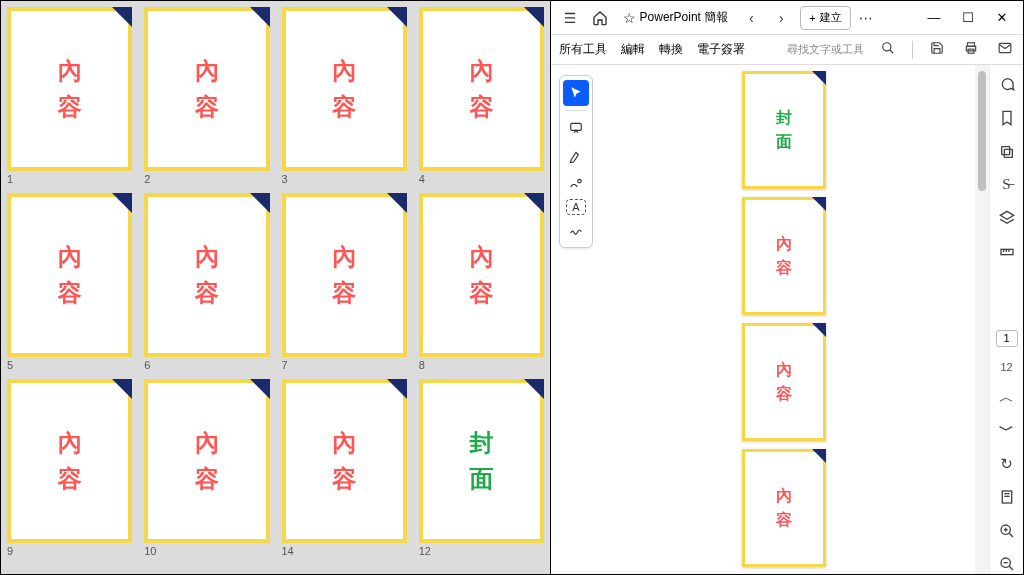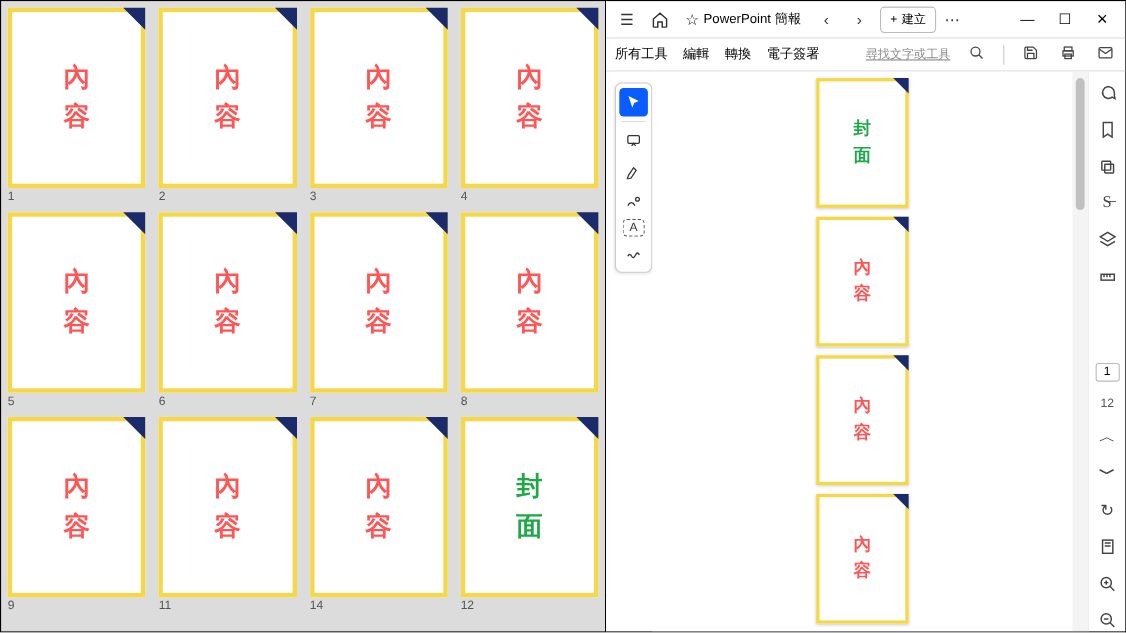--- a/index.html
+++ b/index.html
@@ -24,21 +24,21 @@
 .tb-btn { width: 30px; height: 30px; display: flex; align-items: center; justify-content: center; border: none; background: none; cursor: pointer; font-size: 14px; color: #333; }
 .tab { display: flex; align-items: center; gap: 4px; padding: 0 8px; height: 30px; font-size: 12px; border-radius: 4px; }
 .tab-star { font-size: 14px; }
 .create-btn { display: flex; align-items: center; gap: 4px; padding: 0 8px; height: 24px; font-size: 11px; border: 1px solid #bbb; border-radius: 4px; background: #fff; margin-left: 4px; }
 .spacer { flex: 1; }
 .win-btn { width: 34px; height: 30px; display: flex; align-items: center; justify-content: center; font-size: 13px; cursor: pointer; }
 
 
 .menu-bar { height: 30px; display: flex; align-items: center; padding: 0 8px; gap: 14px; font-size: 12px; border-bottom: 1px solid #ddd; }
 .menu-item { cursor: pointer; white-space: nowrap; }
-.search-hint { color: #888; font-size: 11px; text-decoration: underline; }
+.search-hint { color: #888; font-size: 11px; }
 .menu-icon { width: 20px; text-align: center; font-size: 14px; color: #444; cursor: pointer; }
 .vsep { width: 1px; height: 18px; background: #ccc; }
 
 
 .content-row { flex: 1; display: flex; overflow: hidden; }
 
 
 .tool-float { width: 34px; margin: 10px 0 0 8px; border: 1px solid #ccc; border-radius: 6px; background: #fff; display: flex; flex-direction: column; align-items: center; padding: 4px 0; gap: 2px; height: fit-content; box-shadow: 0 1px 3px rgba(0,0,0,0.1); }
 .tool-item { width: 26px; height: 26px; display: flex; align-items: center; justify-content: center; border-radius: 4px; font-size: 14px; cursor: pointer; color: #333; }
 .tool-item.active { background: #0a5cff; color: #fff; }
@@ -139,21 +139,21 @@
 容</div>
         </div>
         <div class="thumb-num">9</div>
       </div>
       <div class="thumb-cell">
         <div class="thumb-card">
           <div class="corner"></div>
           <div class="txt red" style="white-space: pre;">內
 容</div>
         </div>
-        <div class="thumb-num">11</div>
+        <div class="thumb-num">10</div>
       </div>
       <div class="thumb-cell">
         <div class="thumb-card">
           <div class="corner"></div>
           <div class="txt red" style="white-space: pre;">內
 容</div>
         </div>
         <div class="thumb-num">14</div>
       </div>
       <div class="thumb-cell">

